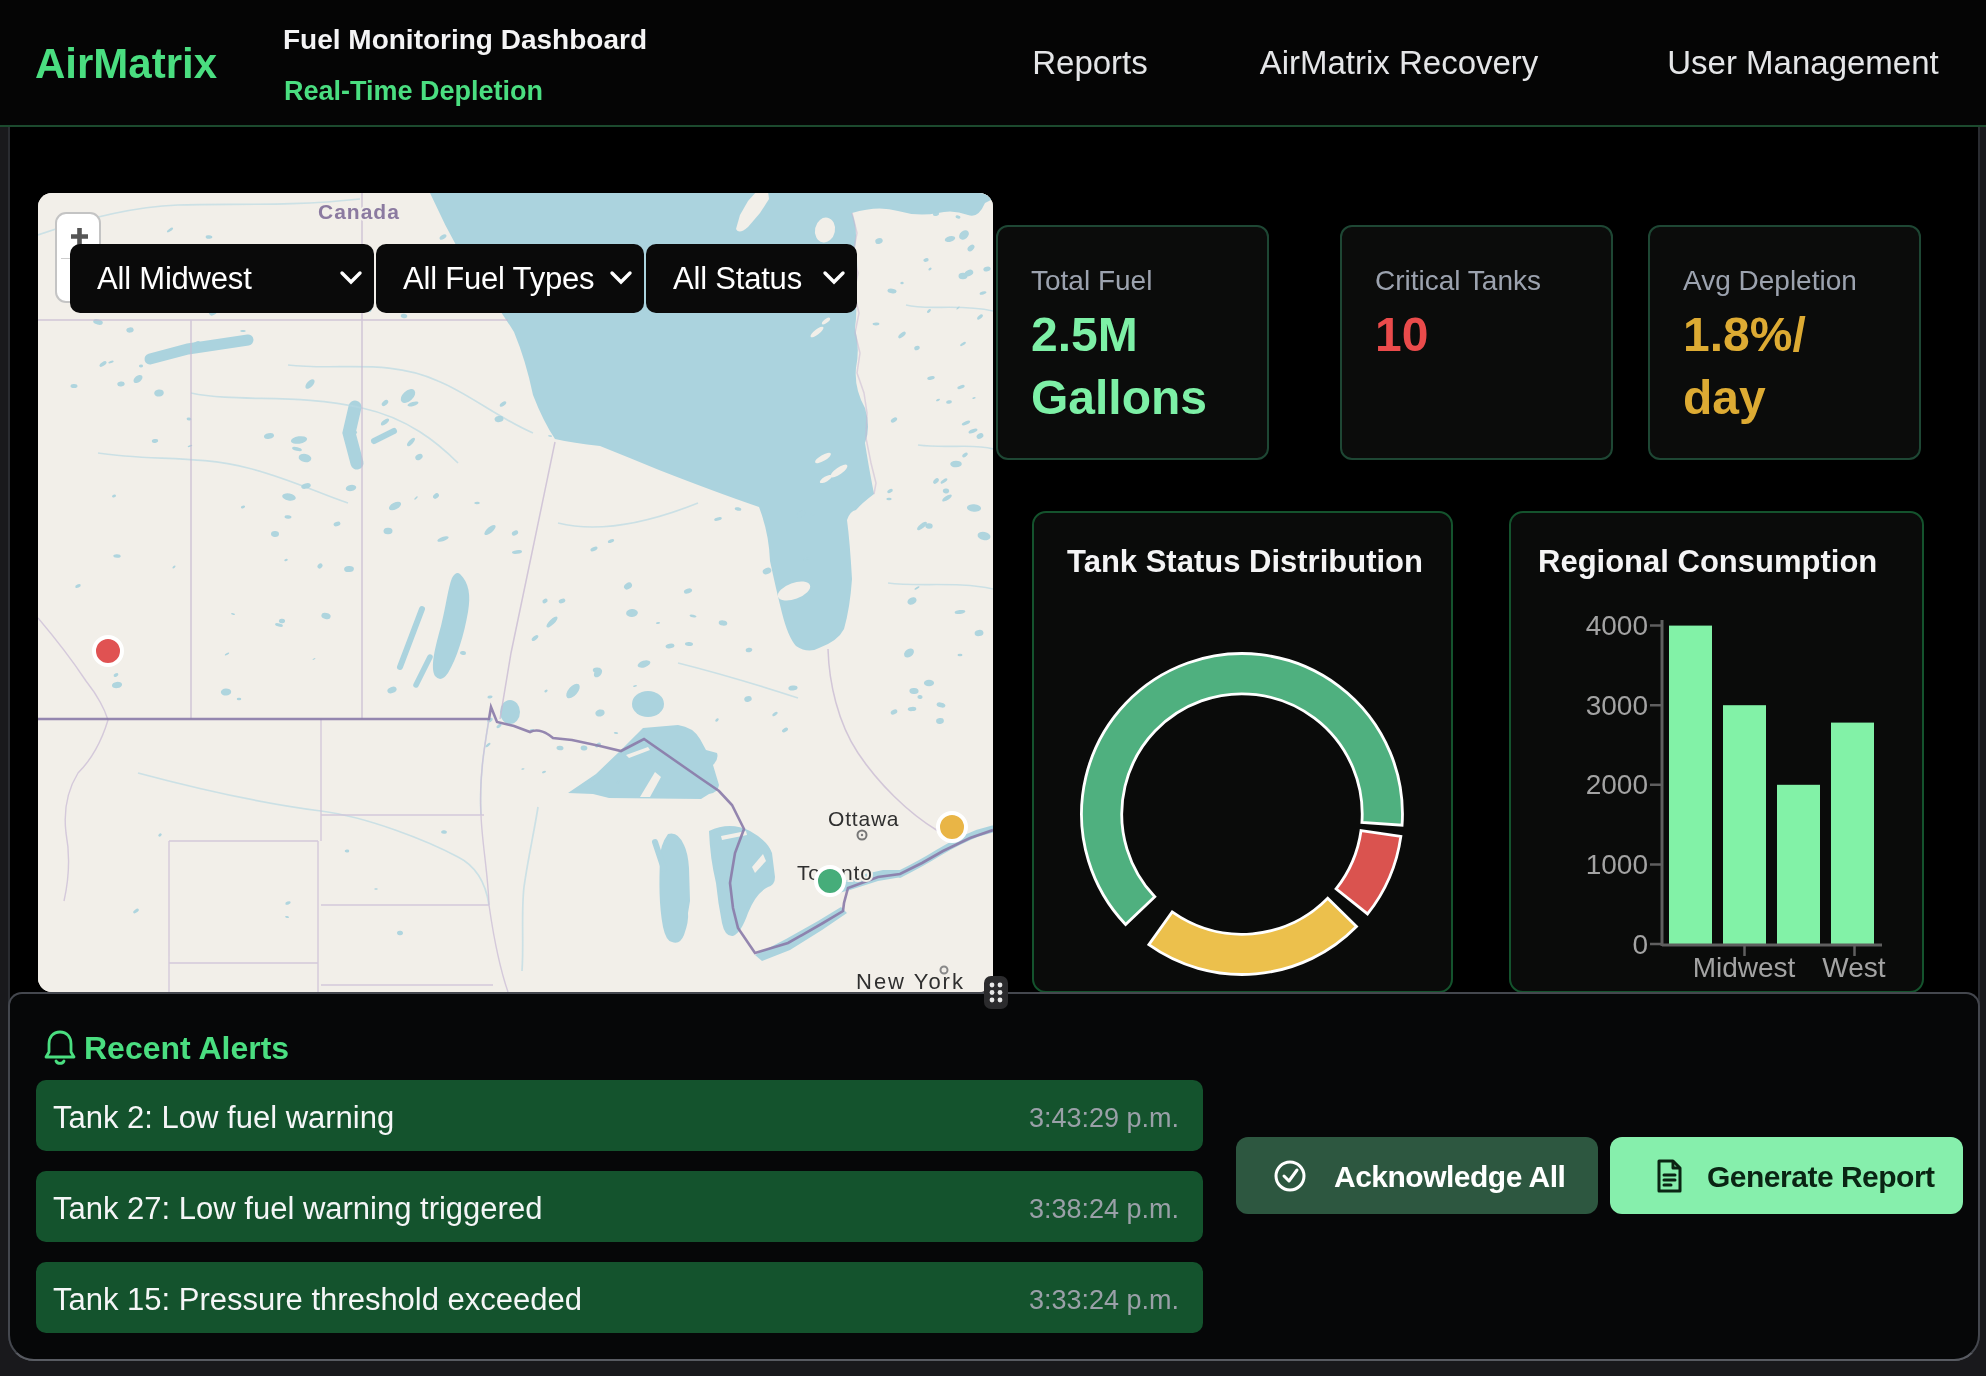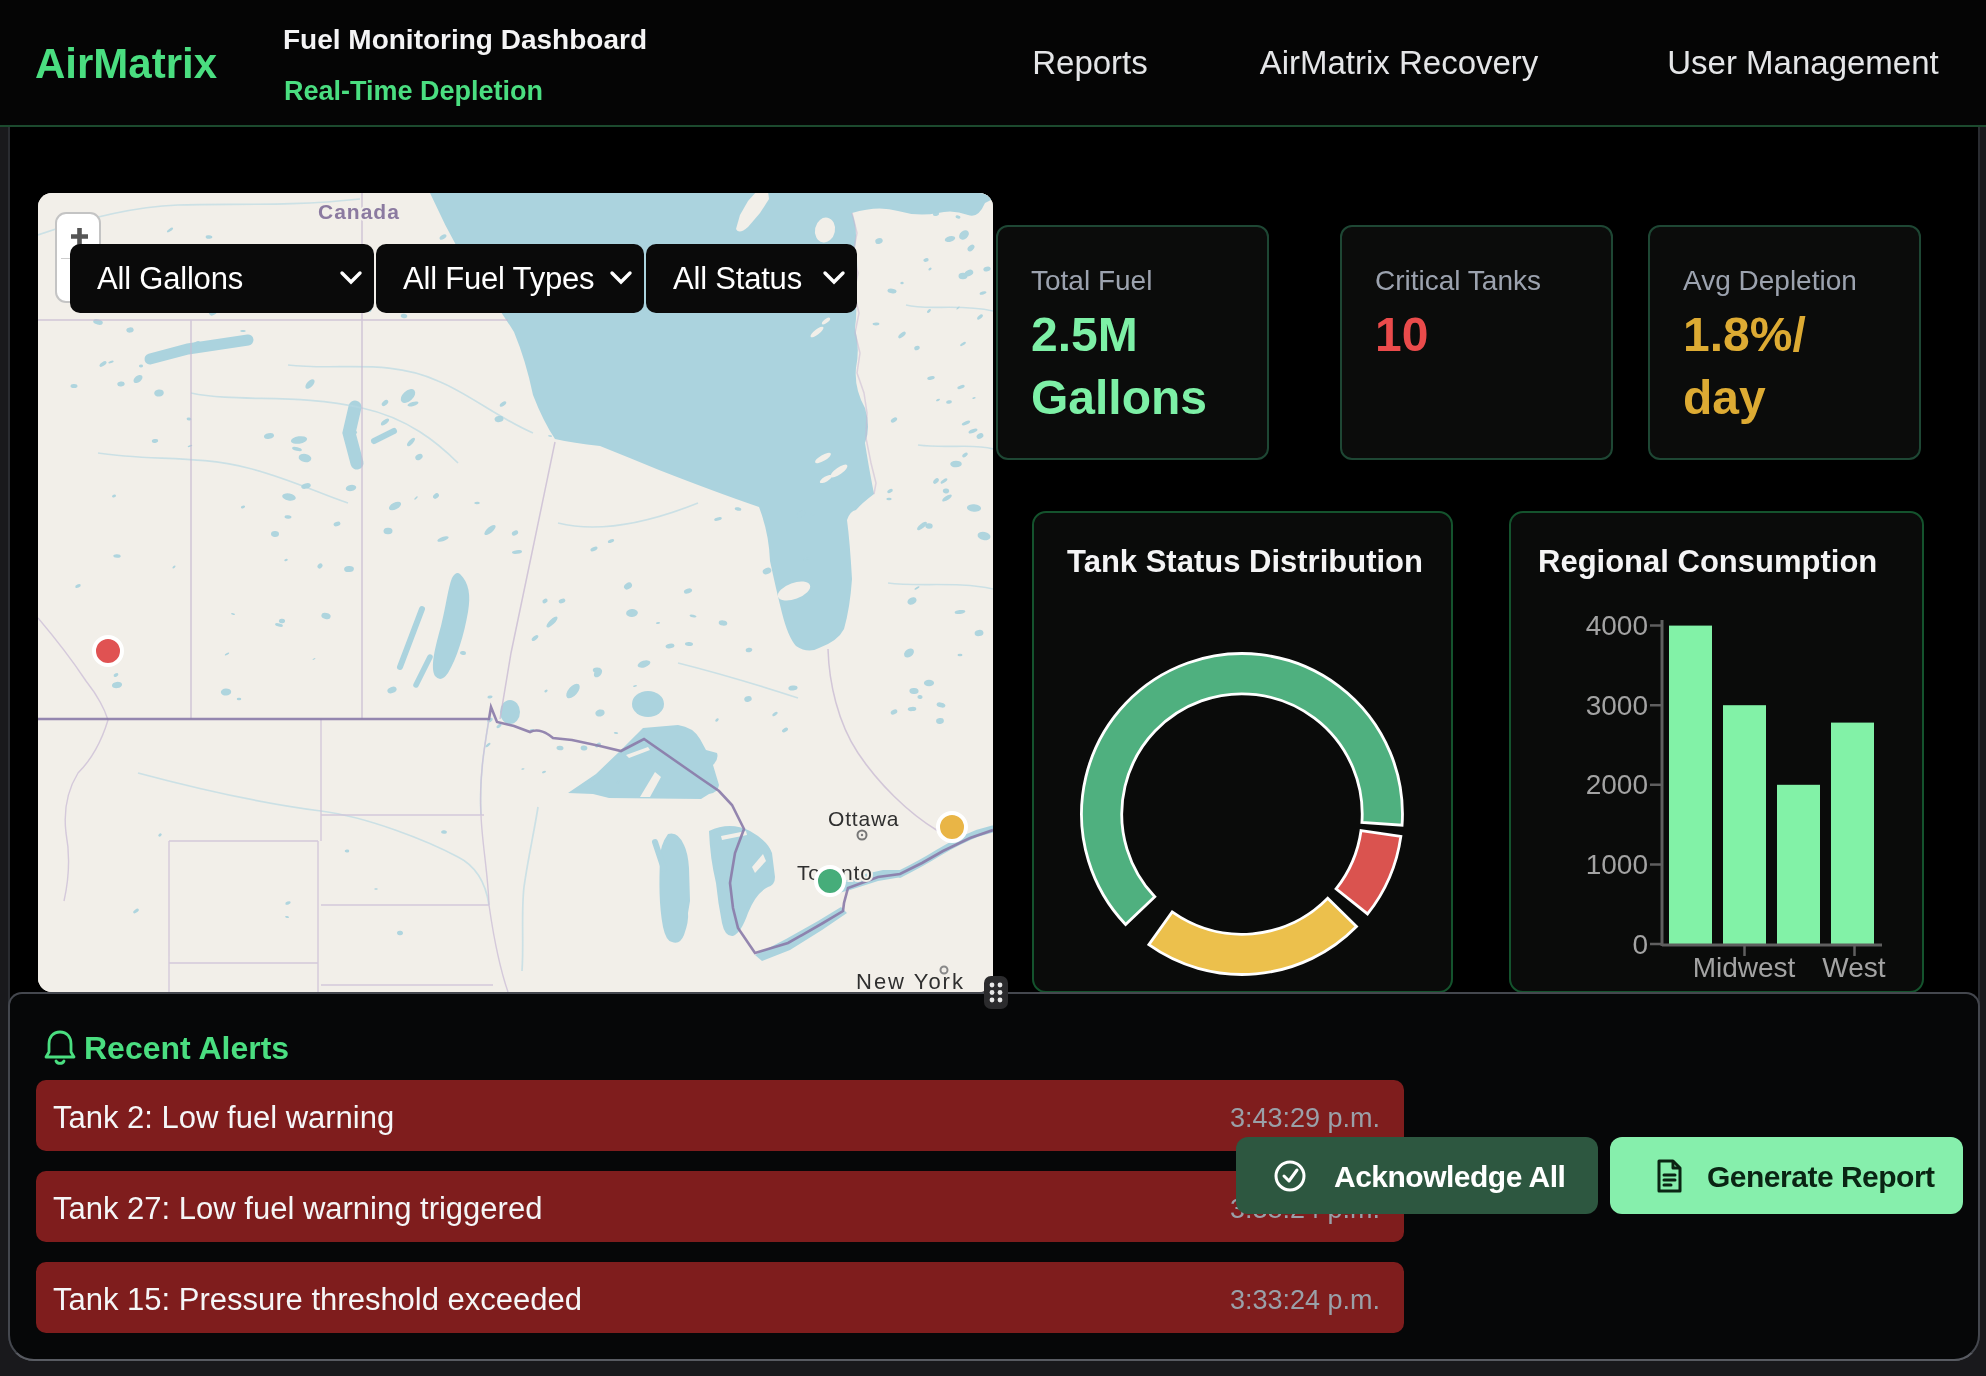--- a/index.html
+++ b/index.html
@@ -27,21 +27,21 @@
   .scard { position:absolute; top:225px; width:273px; height:235px; background:#0b0c0b; border:2px solid #1e4734; border-radius:12px; }
   .slabel { position:absolute; left:33px; top:38px; font-size:28px; font-weight:500; color:#9ca3af; }
   .sval { position:absolute; left:33px; top:76px; font-size:48px; font-weight:bold; line-height:63px; }
   
   .ccard { position:absolute; top:511px; height:482px; background:#0a0b0a; border:2px solid #14532d; border-radius:14px; }
   .ctitle { position:absolute; left:33px; top:31px; font-size:31px; font-weight:bold; color:#f4f4f5; }
   
   #alerts { position:absolute; left:8px; top:992px; width:1972px; height:369px; background:#060708;
             border:2px solid #44474e; border-bottom-color:#585b62; border-radius:14px 14px 26px 26px; }
   #atitle { position:absolute; left:84px; top:1030px; font-size:32px; font-weight:bold; color:#4ade80; }
-  .arow { position:absolute; left:36px; width:1368px; height:71px; background:#7f1d1d; border-radius:10px; }
+  .arow { position:absolute; left:36px; width:1167px; height:71px; background:#14532d; border-radius:10px; }
   .atext { position:absolute; left:17px; top:20px; font-size:31px; color:#f5f6f7; }
   .atime { position:absolute; right:24px; top:23px; font-size:27px; color:#9aa0a8; }
   .btn { position:absolute; top:1137px; height:77px; border-radius:12px; font-weight:bold; font-size:31px; }
   
   #handle { position:absolute; left:984px; top:976px; width:24px; height:33px; background:#2b2b2d; border-radius:7px; }
 </style>
 </head>
 <body>
 <div id="header">
   <div id="logo">AirMatrix</div>
@@ -331,21 +331,21 @@
 </g>
 </svg>
 </div>
 <div id="zoomctl">
 <svg class="abs" style="left:0;top:0;" width="45" height="89" viewBox="0 0 45 89">
 <path d="M14 22.5 L31 22.5 M22.5 14 L22.5 31" stroke="#555" stroke-width="4.6"></path>
 <path d="M14 66 L31 66" stroke="#555" stroke-width="4.6"></path>
 </svg>
 <div class="zline"></div>
 </div>
-<div class="pill" style="left:70px; width:304px;"><span style="margin-left:27px;">All Gallons</span>
+<div class="pill" style="left:70px; width:304px;"><span style="margin-left:27px;">All Midwest</span>
   <svg class="chev" style="right:11px; top:26px;" width="24" height="16" viewBox="0 0 24 16">
       <path d="M3 3 L12 12 L21 3" fill="none" stroke="#fff" stroke-width="3.4" stroke-linecap="round"></path>
     </svg></div>
 <div class="pill" style="left:376px; width:268px;"><span style="margin-left:27px;text-align:right;">All Fuel Types</span>
   <svg class="chev" style="right:11px; top:26px;" width="24" height="16" viewBox="0 0 24 16">
       <path d="M3 3 L12 12 L21 3" fill="none" stroke="#fff" stroke-width="3.4" stroke-linecap="round"></path>
     </svg></div>
 <div class="pill" style="left:646px; width:211px;"><span style="margin-left:27px;">All Status</span>
   <svg class="chev" style="right:11px; top:26px;" width="24" height="16" viewBox="0 0 24 16">
       <path d="M3 3 L12 12 L21 3" fill="none" stroke="#fff" stroke-width="3.4" stroke-linecap="round"></path>

